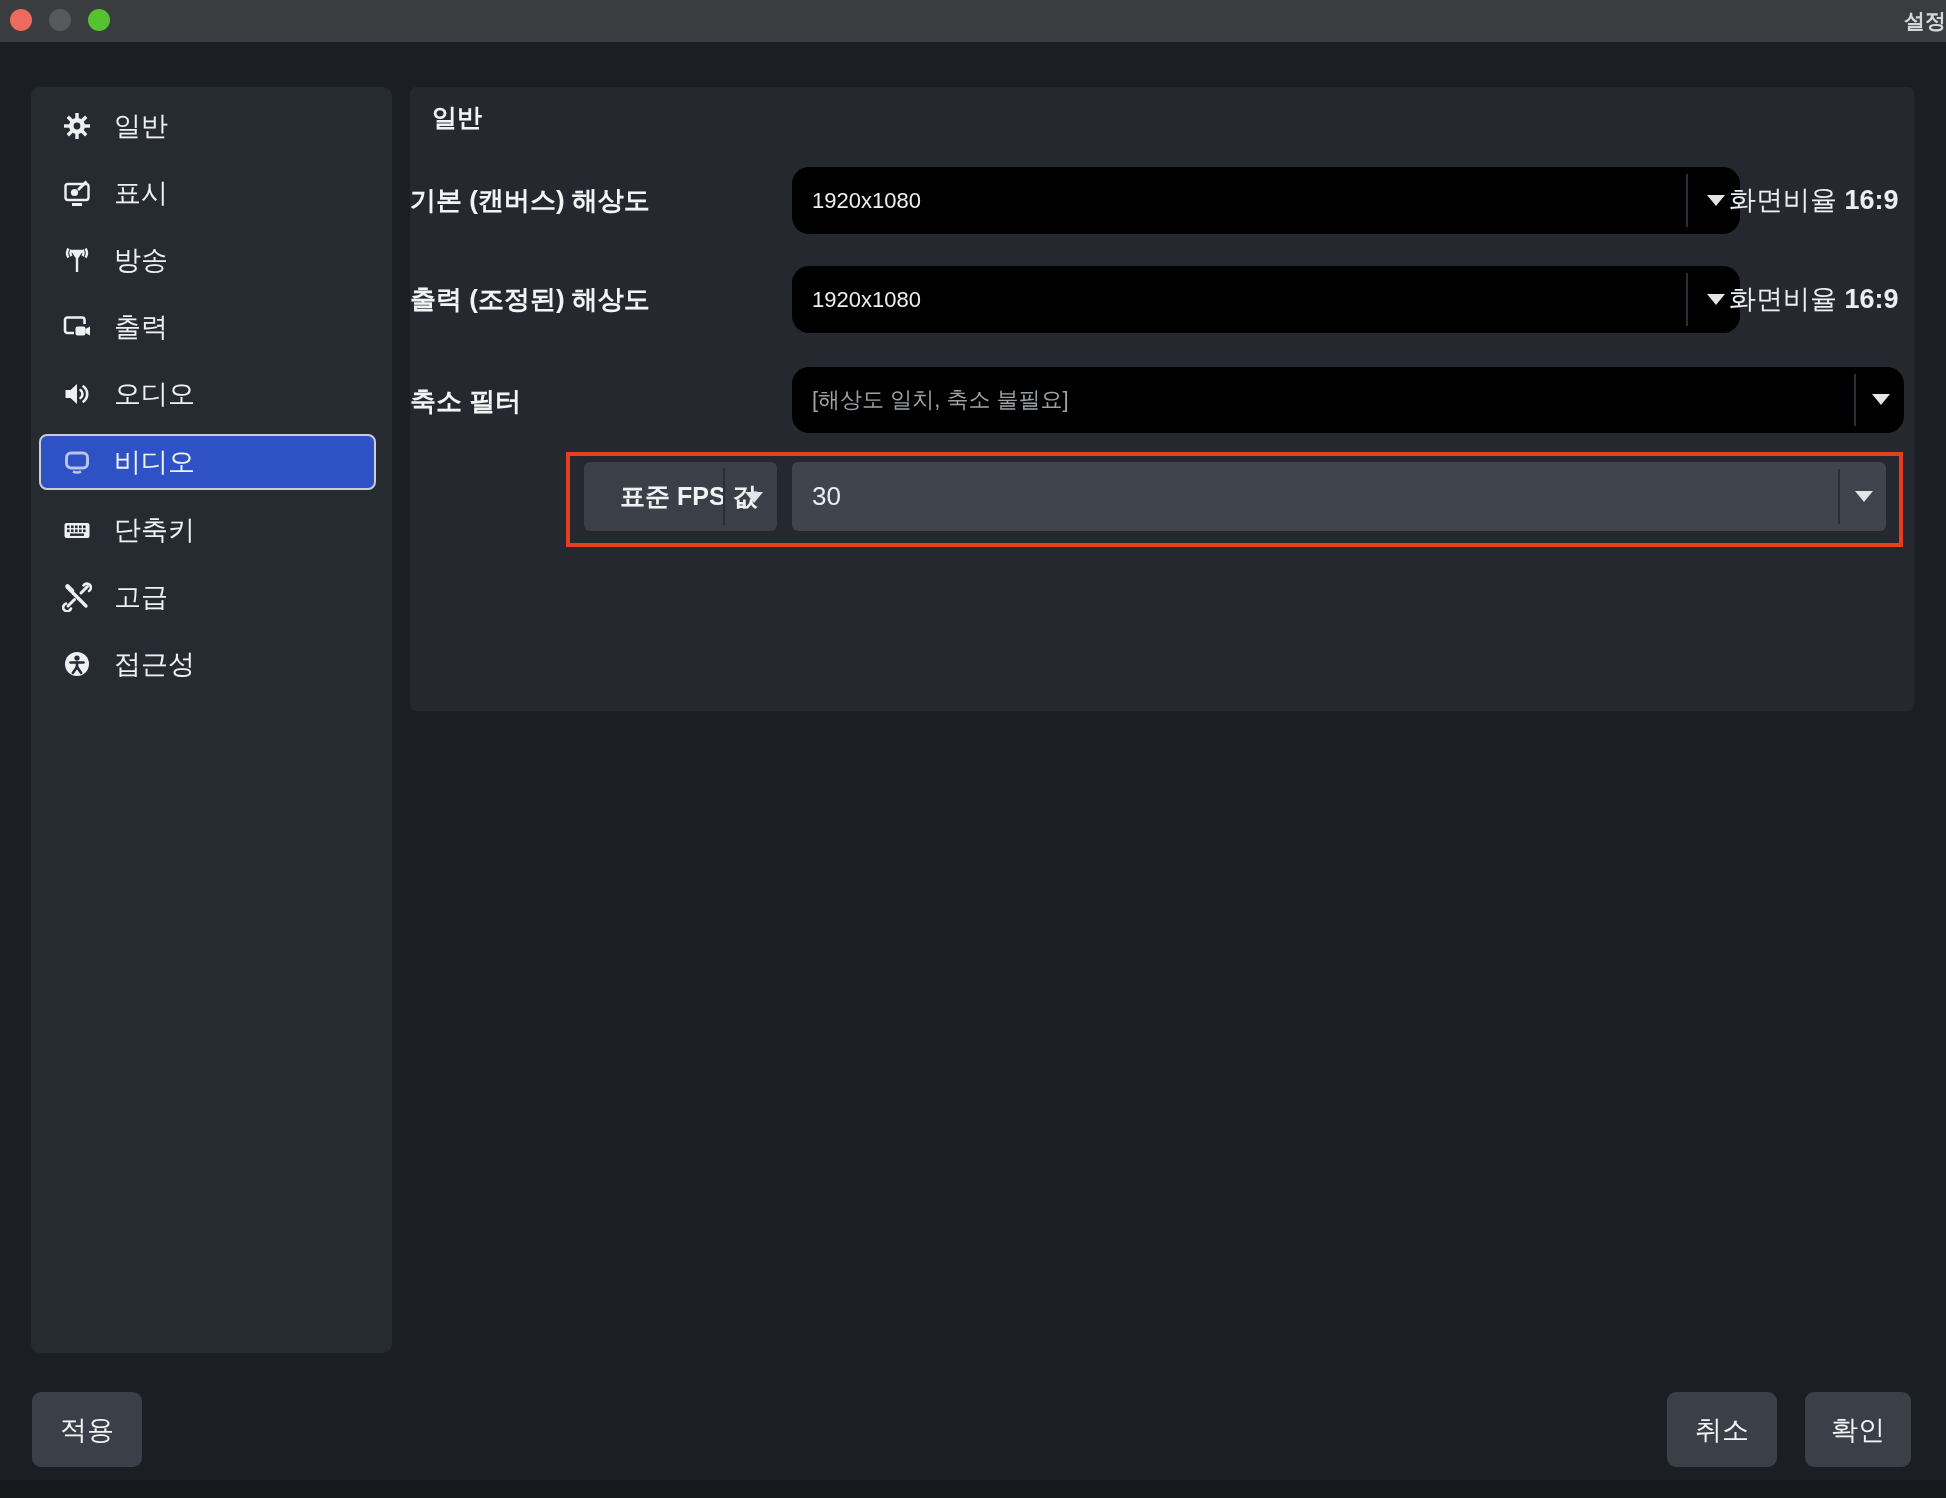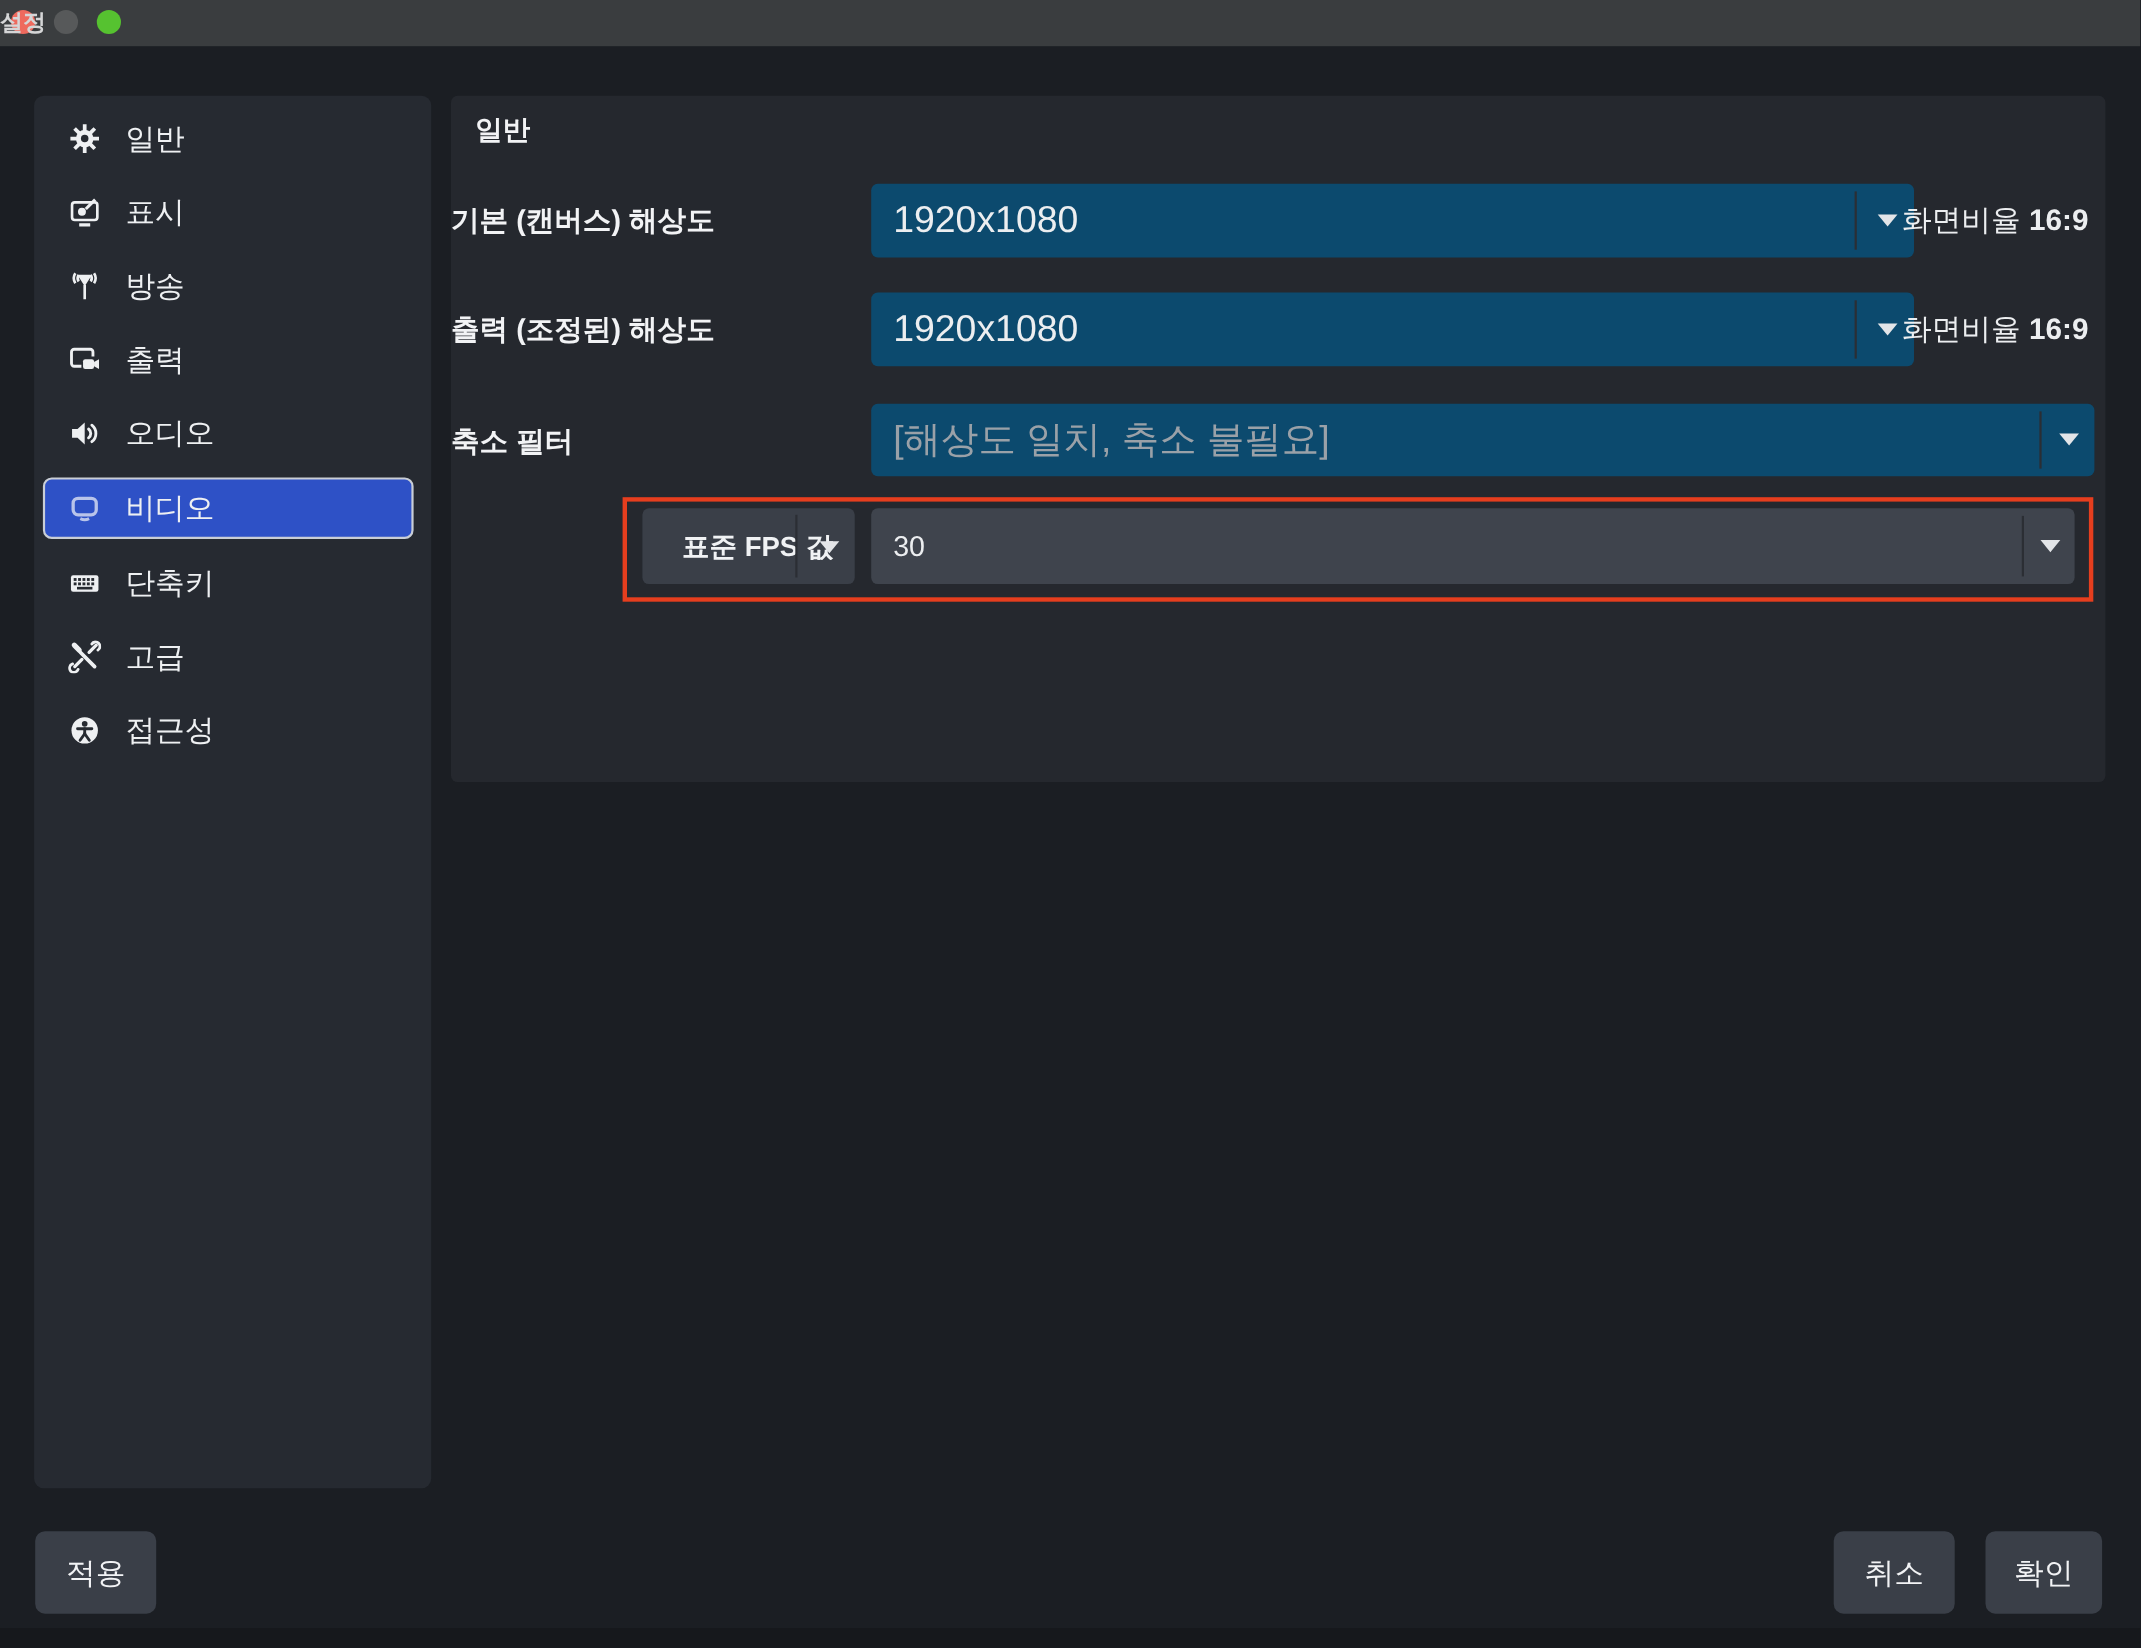--- a/index.html
+++ b/index.html
@@ -5,41 +5,41 @@
   html,body{margin:0;padding:0;background:#1b1e23;font-family:"Liberation Sans",sans-serif;}
   #window{position:relative;width:1946px;height:1498px;background:#1b1e23;overflow:hidden;}
 
   
   #titlebar{position:absolute;left:0;top:0;width:1946px;height:42px;background:#3a3d3f;}
   .traffic{position:absolute;top:9px;width:22px;height:22px;border-radius:50%;}
   #light-close{left:10px;background:#ee6a5e;}
   #light-min{left:49px;background:#57595a;}
   #light-zoom{left:88px;background:#56c230;}
   #window-title{position:absolute;left:0;top:0;width:100%;height:42px;line-height:42px;
-    text-align:left;color:#d5d6d7;font-size:21px;font-weight:bold;}
+    text-align:right;color:#d5d6d7;font-size:21px;font-weight:bold;}
 
   
   #sidebar{position:absolute;left:31px;top:87px;width:361px;height:1266px;
     background:#262a31;border-radius:9px;padding-top:12px;box-sizing:border-box;}
   .side-item{display:flex;align-items:center;height:54px;margin:0 10px 13px 10px;
     padding-left:21px;border-radius:8px;color:#eef0f2;font-size:27px;cursor:default;}
   .side-item .icn{width:30px;height:30px;margin-right:22px;flex:0 0 30px;}
   .side-item.selected{background:#2e51c6;border:2px solid #c9ced6;margin-left:8px;margin-right:16px;
     padding-left:21px;height:52px;}
   .icn svg{width:30px;height:30px;display:block;}
 
   
   #panel{position:absolute;left:410px;top:87px;width:1504px;height:624px;
     background:#25282e;border-radius:6px;}
   #section-title{position:absolute;left:22px;top:14px;color:#f2f3f5;font-size:25px;font-weight:bold;}
   .form-label{position:absolute;left:0;width:367px;text-align:left;color:#f2f3f5;
     font-size:26px;font-weight:bold;line-height:28px;}
   #label-row1{top:99px;} #label-row2{top:198px;} #label-row3{top:300px;}
 
-  .combo{position:absolute;background:#0c4a6e;border-radius:6px;color:#eceef0;font-size:34px;}
+  .combo{position:absolute;background:#000000;border-radius:17px;color:#eceef0;font-size:22px;}
   .combo .val{position:absolute;left:20px;top:0;bottom:0;display:flex;align-items:center;}
   .combo .sep{position:absolute;top:7px;bottom:7px;width:2px;background:#2b2e34;}
   .caret{position:absolute;width:0;height:0;border-left:9px solid transparent;
     border-right:9px solid transparent;border-top:11px solid #e3e5e8;}
   #combo-row1{left:382px;top:80px;width:948px;height:67px;}
   #combo-row2{left:382px;top:179px;width:948px;height:67px;}
   #combo-row3{left:382px;top:280px;width:1064px;height:66px;padding-left:48px;}
   #combo-row1 .sep,#combo-row2 .sep{right:52px;}
   #combo-row1 .caret,#combo-row2 .caret{right:15px;top:28px;}
   #combo-row3 .sep{right:48px;}

